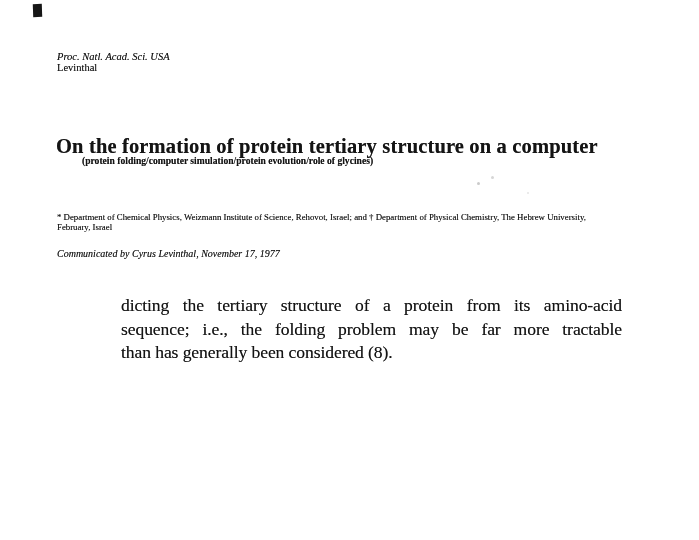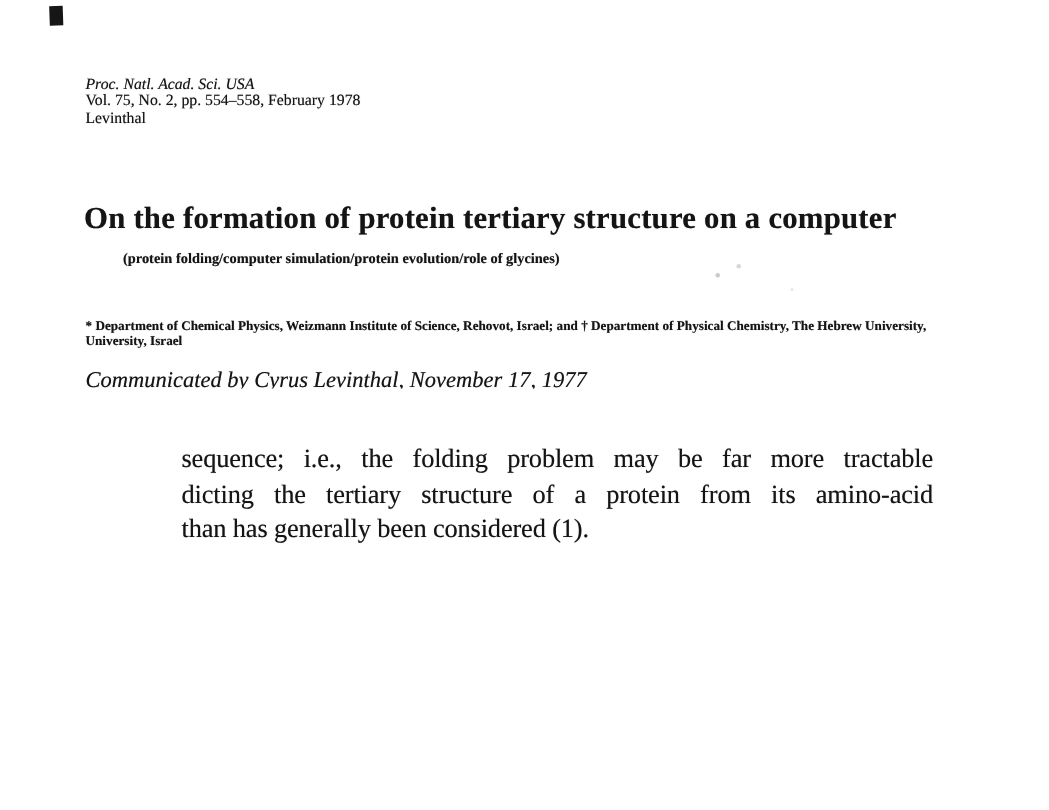--- a/index.html
+++ b/index.html
@@ -30,38 +30,38 @@
   }
 
   .front-matter {
     position: absolute;
     left: 57px;
     top: 51px;
     font-size: 10.5px;
     line-height: 11.3px;
     white-space: nowrap;
   }
-  .front-matter .journal { font-style: italic; }
+  .front-matter .journal { font-style: italic; text-align: right; }
 
   .article-title {
     position: absolute;
     left: 56px;
     top: 135px;
     width: 620px;
     font-size: 20.5px;
     font-weight: 700;
     letter-spacing: 0.15px;
     white-space: nowrap;
     font-family: Liberation Serif, serif;
   }
 
   .keywords {
     position: absolute;
     left: 82px;
-    top: 167px;
+    top: 155px;
     font-size: 9.6px;
     font-weight: 700;
     white-space: nowrap;
   }
 
   .authors {
     position: absolute;
     left: 57px;
     top: 192px;
     font-size: 14px;
@@ -76,33 +76,32 @@
     vertical-align: 4px;
   }
 
   .affiliations {
     position: absolute;
     left: 57px;
     top: 212px;
     font-size: 8.8px;
     line-height: 10.4px;
     white-space: nowrap;
-    font-weight: bold;
   }
 
   .communicated-clip {
     position: absolute;
     left: 57px;
     top: 247px;
     width: 340px;
     height: 12px;
     overflow: hidden;
   }
   .communicated {
-    font-size: 15px;
+    font-size: 10px;
     font-style: italic;
     line-height: 14px;
     white-space: nowrap;
   }
 
   .quote-block {
     position: absolute;
     left: 121px;
     top: 294px;
     width: 501px;
@@ -129,41 +128,40 @@
 </style>
 </head>
 <body>
 
 <div id="page">
 
   <div class="artifact-mark"></div>
 
   <div class="front-matter ink">
     <div class="journal">Proc. Natl. Acad. Sci. USA</div>
-    <div>Vol. 75, No. 2, pp. 554–558, February 1978</div>
     <div>Levinthal</div>
   </div>
 
   <h1 class="article-title ink" style="margin:0;">On the formation of protein tertiary structure on a computer</h1>
 
   <div class="keywords ink">(protein folding/computer simulation/protein evolution/role of glycines)</div>
 
 
   <div class="affiliations ink">
     <div>* Department of Chemical Physics, Weizmann Institute of Science, Rehovot, Israel; and † Department of Physical Chemistry, The Hebrew University,</div>
-    <div>University, Israel</div>
+    <div>February, Israel</div>
   </div>
 
   <div class="communicated-clip">
     <div class="communicated ink">Communicated by Cyrus Levinthal, November 17, 1977</div>
   </div>
 
   <div class="quote-block ink">
+    <div class="quote-line">dicting the tertiary structure of a protein from its amino-acid</div>
     <div class="quote-line">sequence; i.e., the folding problem may be far more tractable</div>
-    <div class="quote-line">dicting the tertiary structure of a protein from its amino-acid</div>
-    <div class="quote-line last">than has generally been considered (1).</div>
+    <div class="quote-line last">than has generally been considered (8).</div>
   </div>
 
   <div class="speck s1"></div>
   <div class="speck s2"></div>
   <div class="speck s3"></div>
 
 </div>
 
 </body></html>

